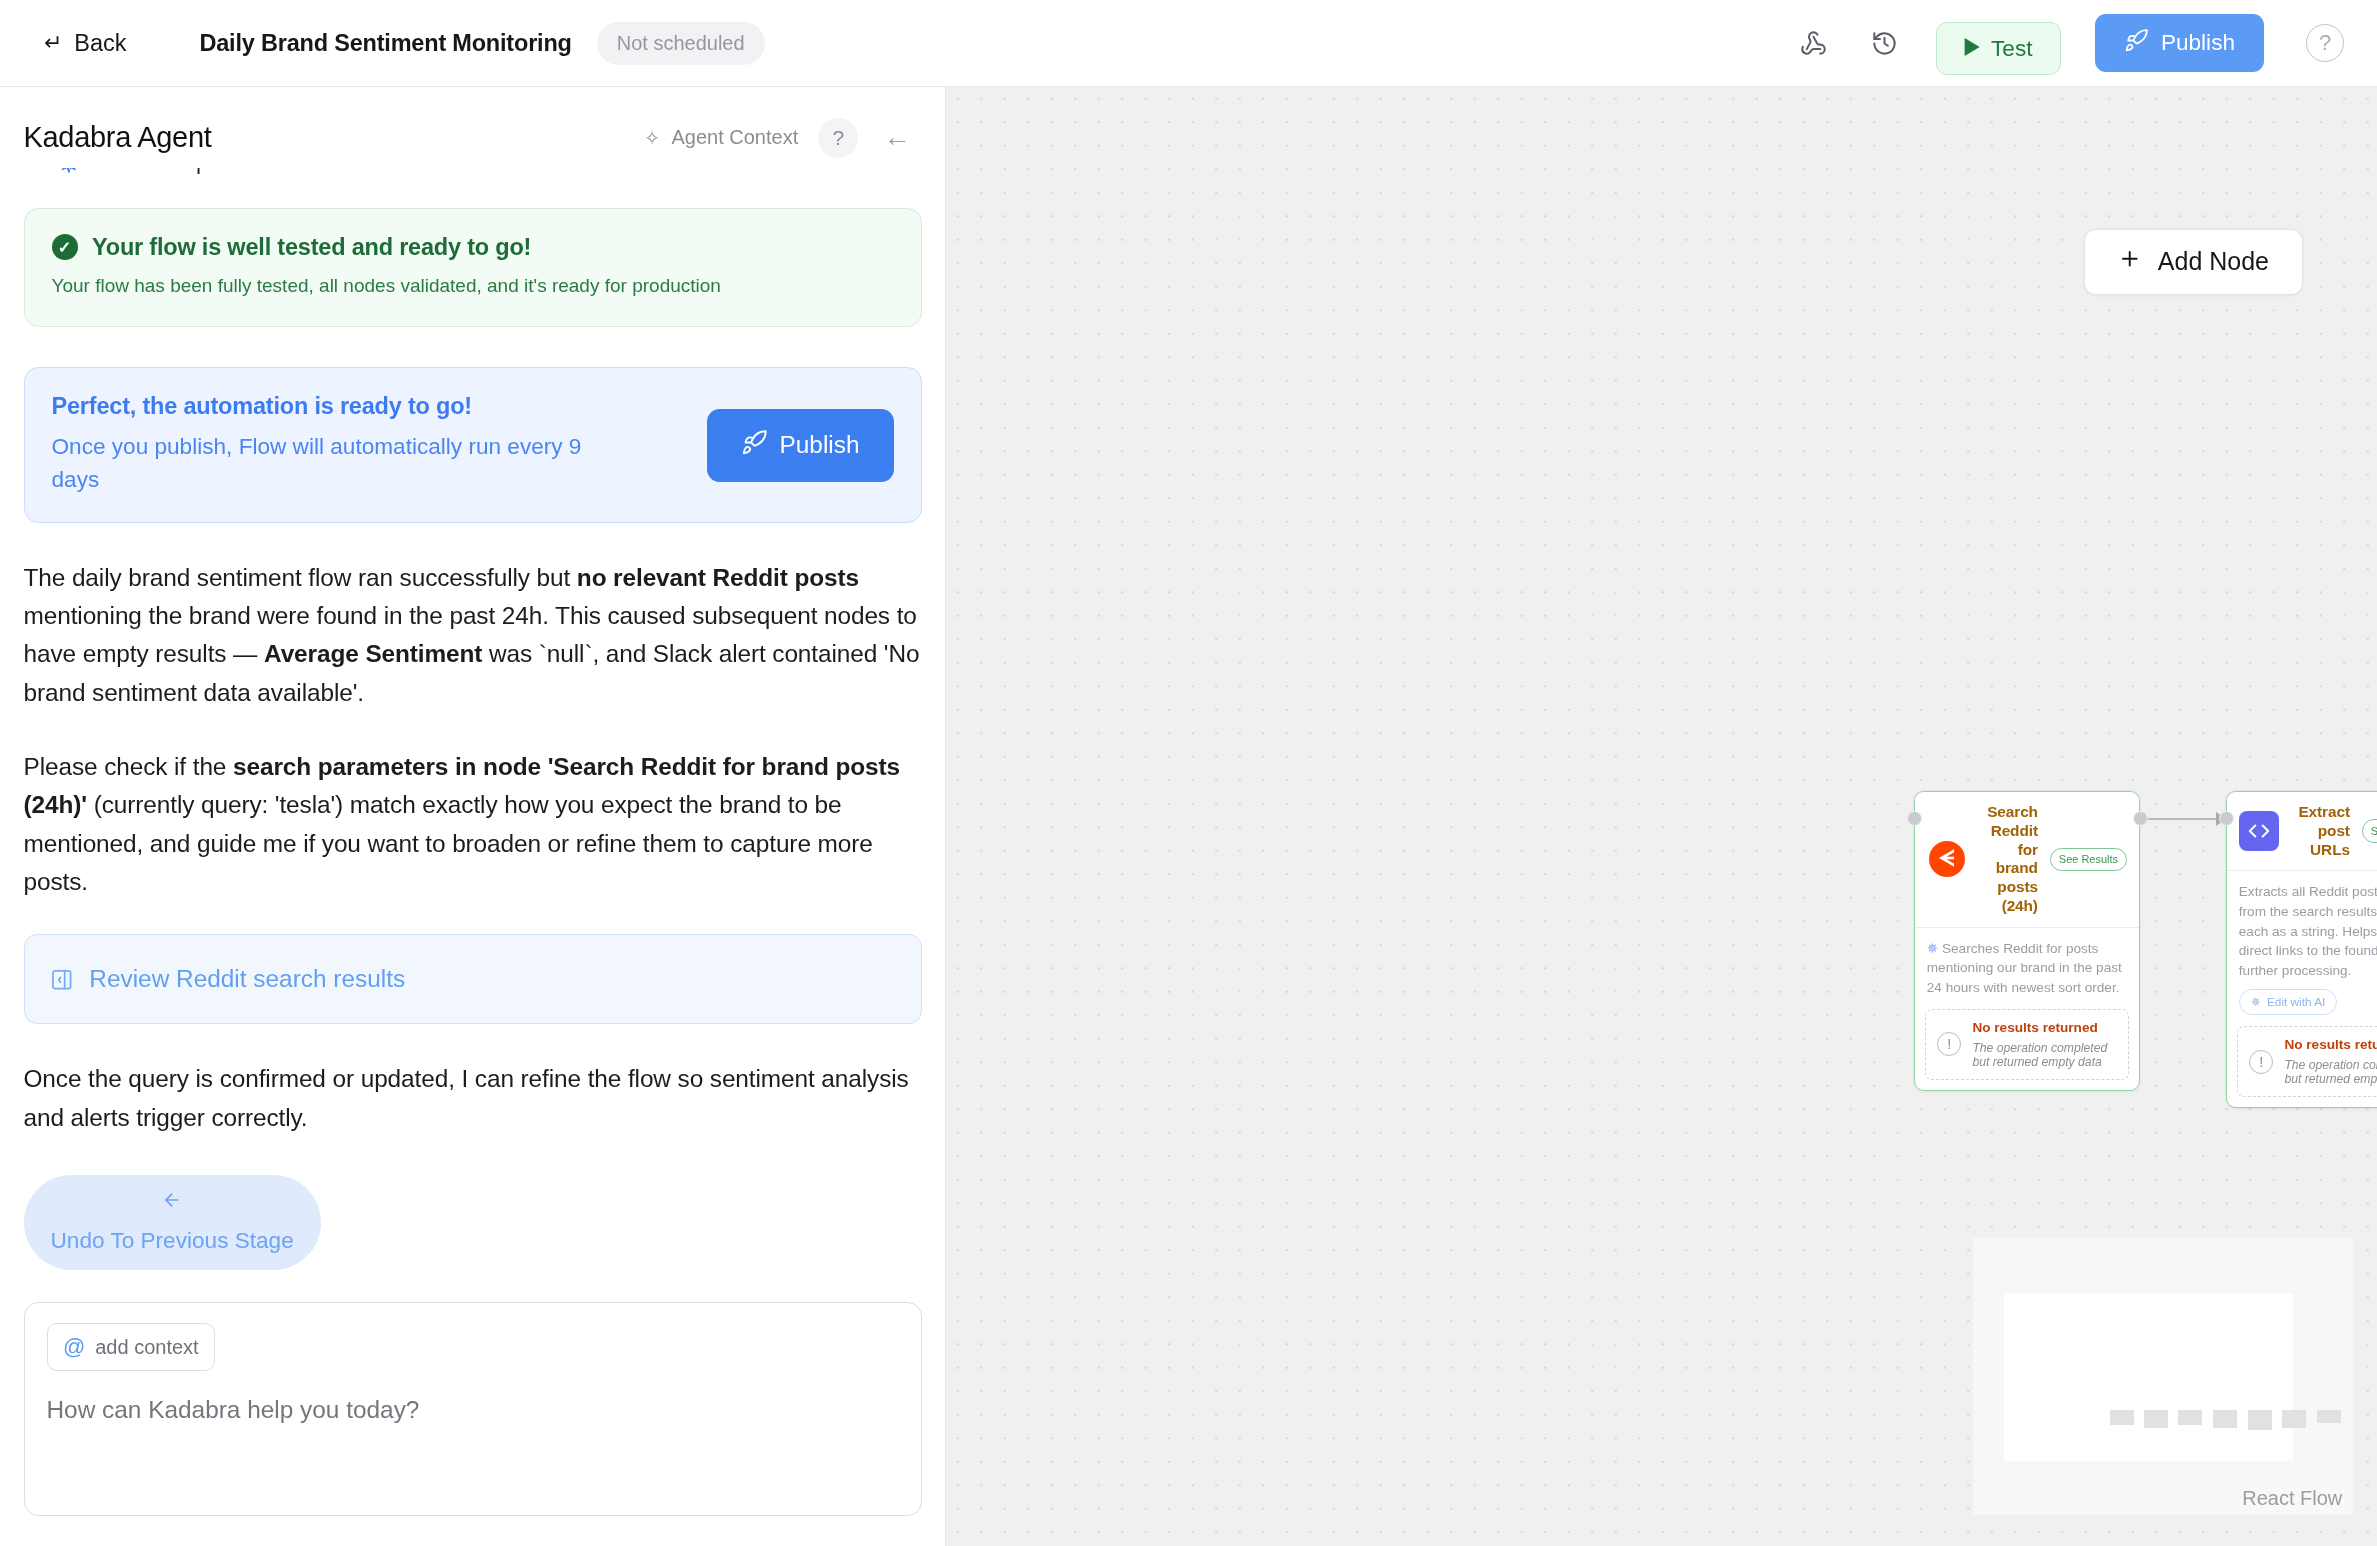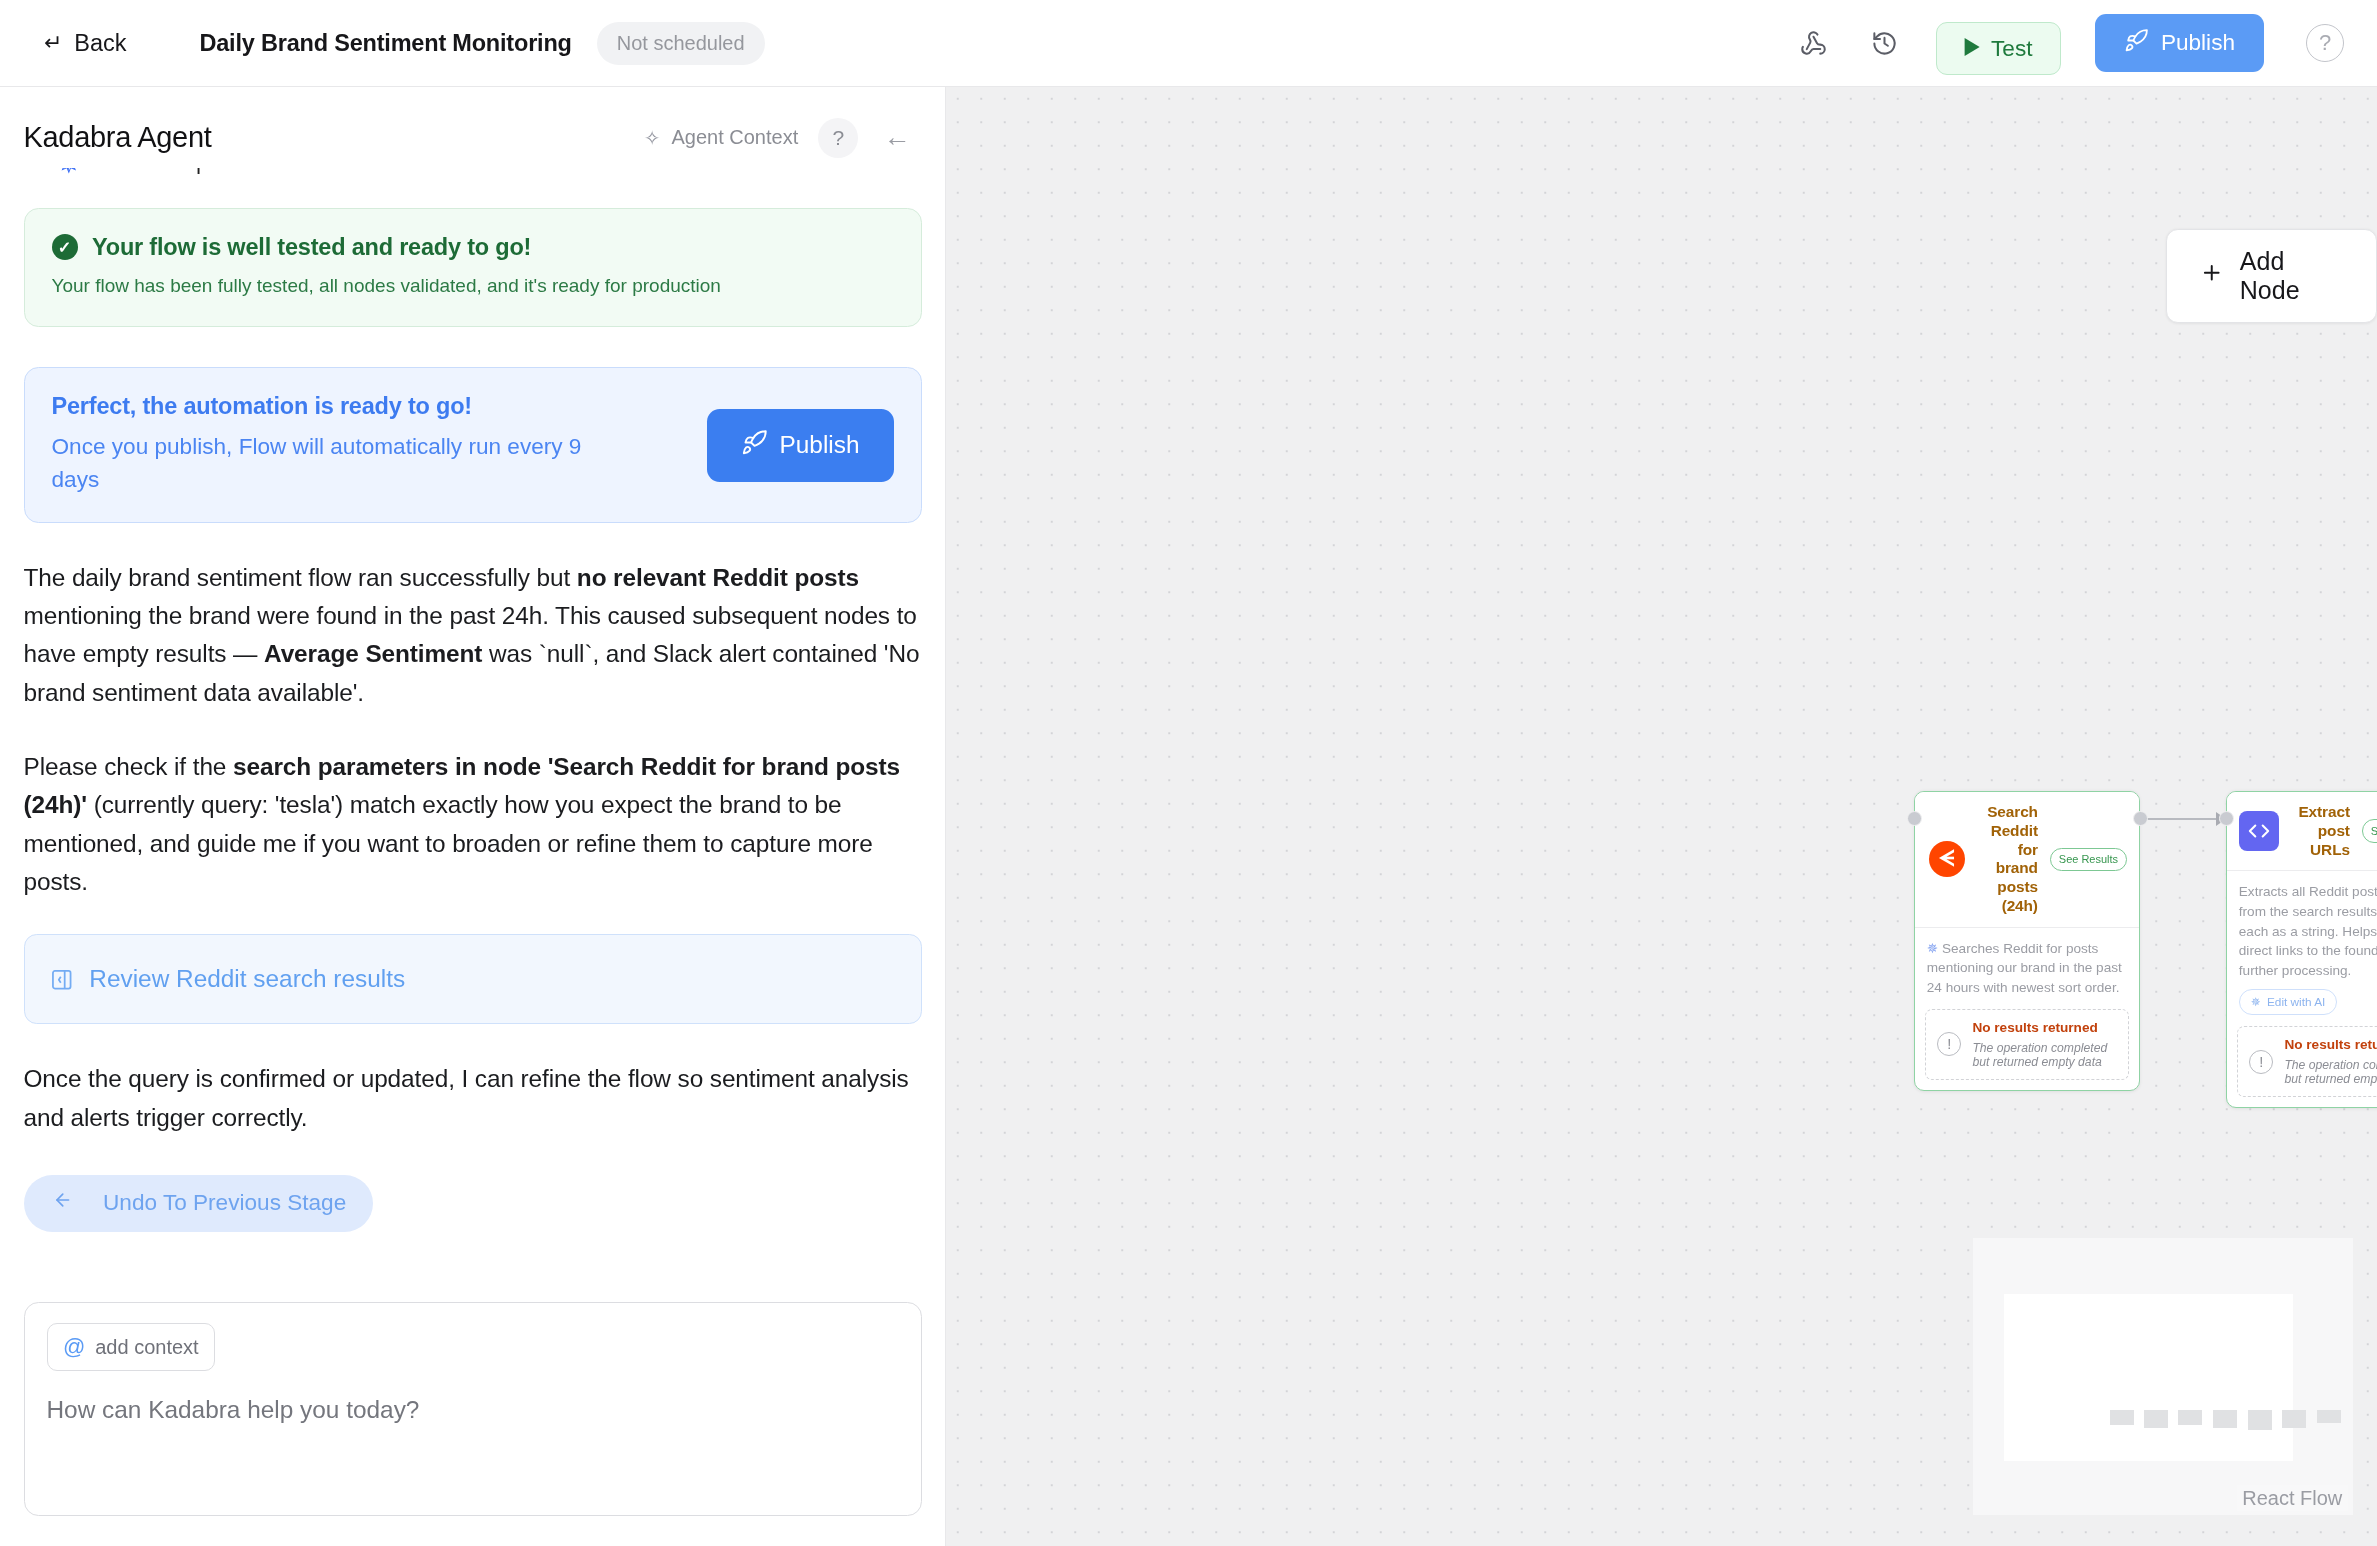--- a/index.html
+++ b/index.html
@@ -135,23 +135,23 @@
 
   .review-card {
     margin-top: 33px; background: #f2f7fe; border: 1.4px solid #cfe1fb;
     border-radius: 12.7px; padding: 30px 25px;
     display: flex; align-items: center; gap: 16.3px; cursor: pointer;
   }
   .review-card-label { font-size: 24.4px; color: #61a0f0; }
   .panel-ico { color: #74acf3; display: flex; align-items: center; }
 
   .undo-btn {
-    margin-top: 38px; display: inline-flex; align-items: center; gap: 29px;
+    margin-top: 38px; display: inline-flex; align-items: center; gap: 12px;
     background: #dfeafd; color: #6ea3ef; border: none;
-    font-size: 22.6px; padding: 15.4px 27px; border-radius: 904px; cursor: pointer;
+    font-size: 22.6px; padding: 15.4px 27px; border-radius: 904px; cursor: pointer; flex-direction: column;
   }
 
   
   .composer-wrap { flex: 0 0 auto; padding: 0 23.5px 31px 23.5px; }
   .composer {
     border: 1.4px solid #dcdde1; border-radius: 14.5px; background: #fff;
     padding: 20px 22px 25px 22px; height: 214px;
   }
   .add-context {
     display: inline-flex; align-items: center; gap: 10px;
@@ -167,21 +167,21 @@
   
   .canvas {
     position: absolute; top: 87px; left: 946px;
     width: 1431px; height: 1460px;
     background-color: #f0f0f1;
     background-image: radial-gradient(#d3d4d7 1.3px, transparent 1.3px);
     background-size: 23.5px 23.5px;
     overflow: hidden;
   }
   .add-node-btn {
-    position: absolute; top: 142px; left: 1220px;
+    position: absolute; top: 142px; left: 1138px;
     display: flex; align-items: center; gap: 16.3px;
     background: #ffffff; border: 0.9px solid #e3e4e7; border-radius: 11.8px;
     font-size: 25px; color: #17171a; padding: 17px 33px; cursor: pointer;
     box-shadow: 0 0.9px 2.7px rgba(0,0,0,0.06);
   }
 
   
   .node {
     position: absolute; background: #ffffff;
     border: 1.4px solid #8fd3a4; border-radius: 10px;

